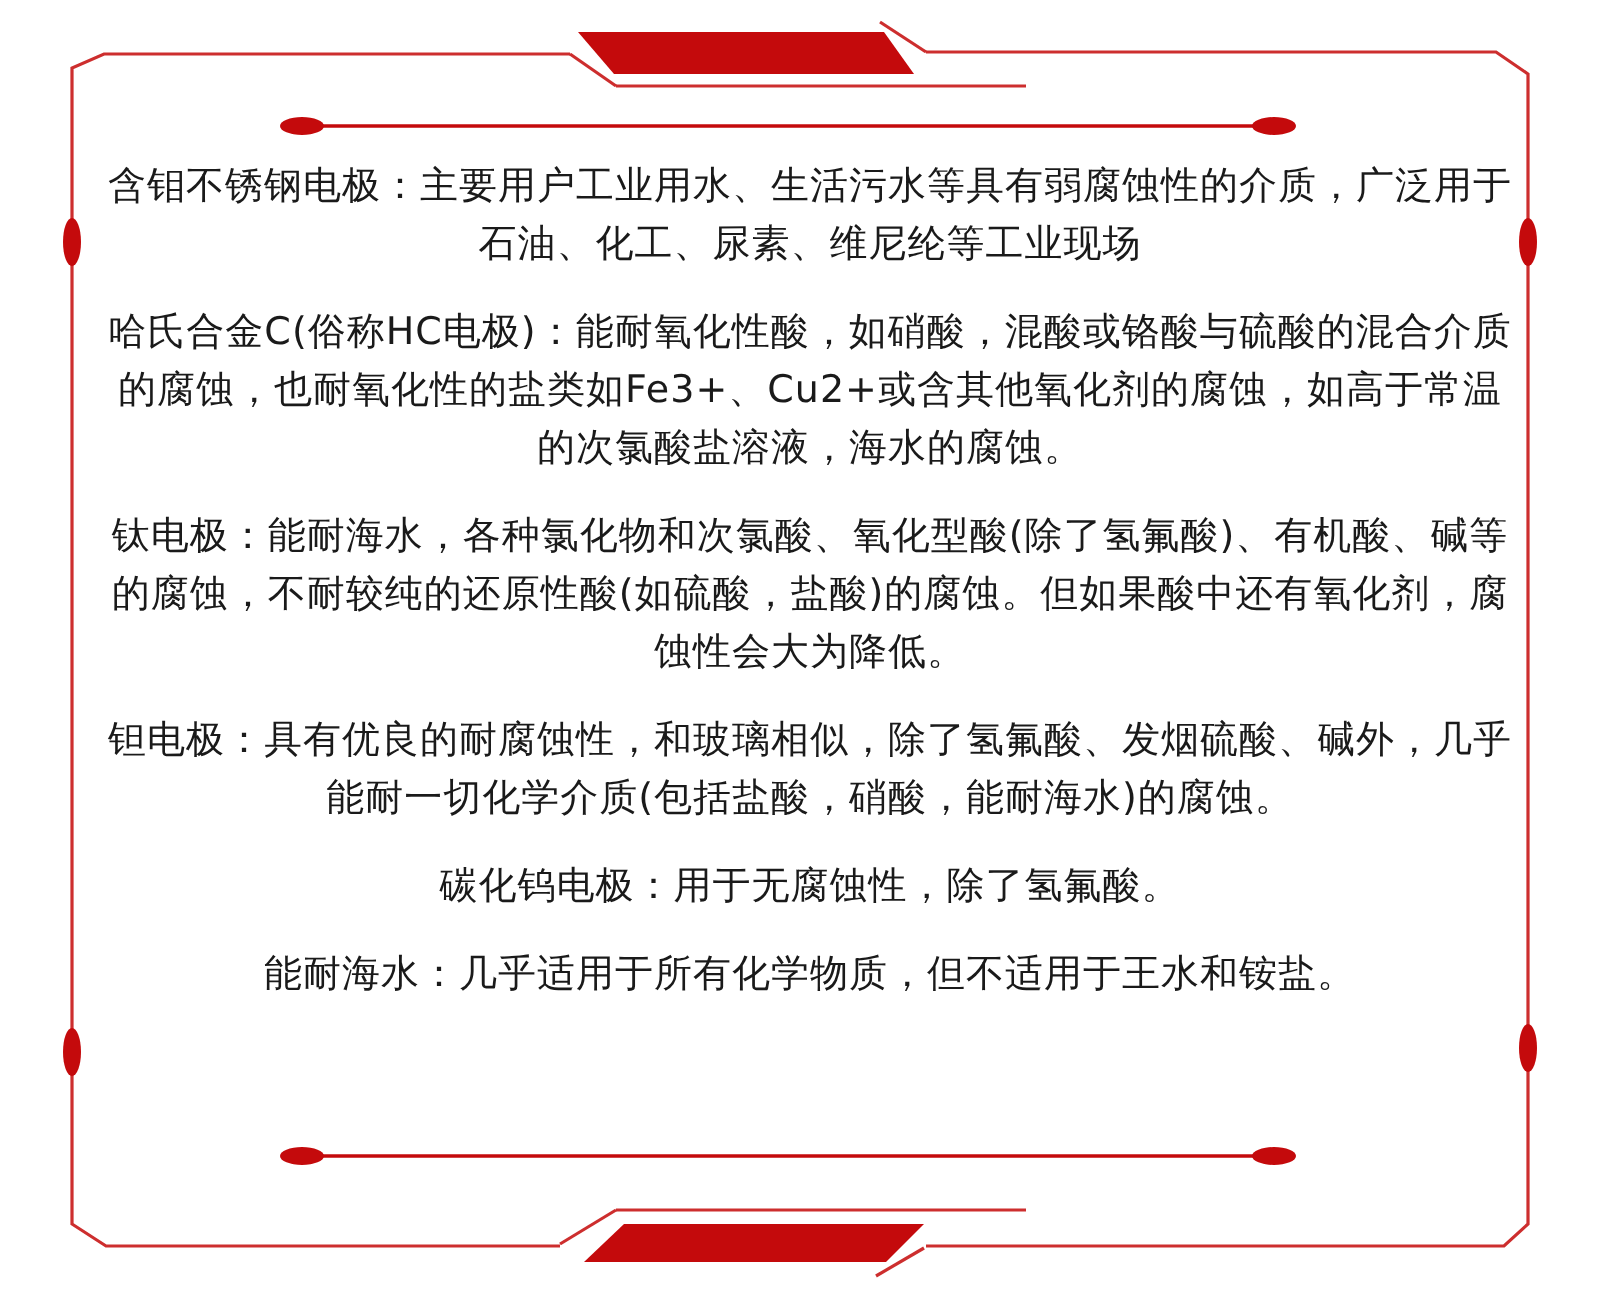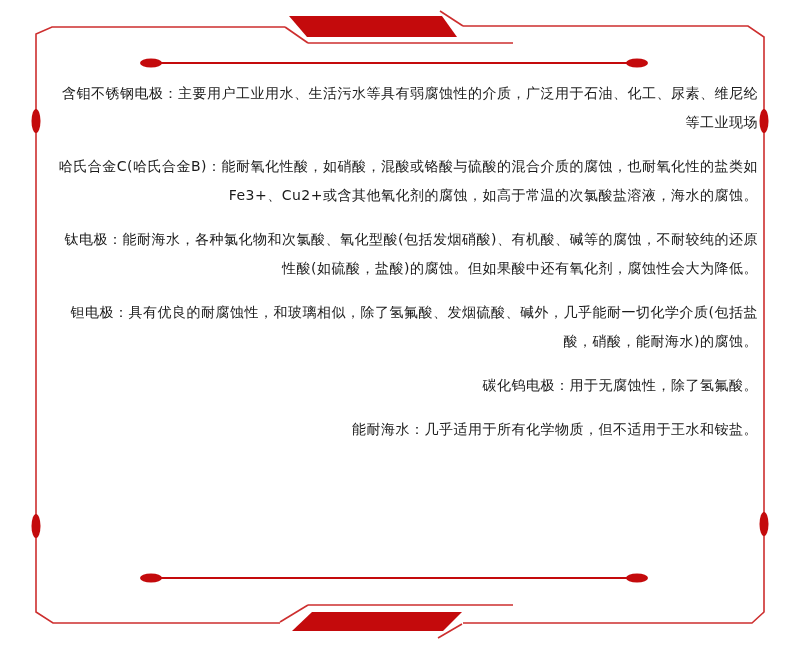--- a/index.html
+++ b/index.html
@@ -42,25 +42,25 @@
     stroke:none;
   }
   .content{
     position:absolute;
     left:52px;
     top:79px;
     width:706px;
     color:var(--text);
   }
   .content p{
-    font-size:14px;
+    font-size:19px;
     line-height:29px;
     letter-spacing:0.5px;
     margin:0 0 15px 0;
-    text-align:right;
+    text-align:center;
   }
 </style>
 </head>
 <body>
 
 <div class="page">
 
   <svg class="frame" viewBox="0 0 800 653" xmlns="http://www.w3.org/2000/svg">
 
     <polyline class="frame-line" points="285,27 52,27 36,34 36,612 53,623 280,623"></polyline>
@@ -86,20 +86,20 @@
     <ellipse class="frame-fill" cx="637" cy="578" rx="11" ry="4.5"></ellipse>
 
     <ellipse class="frame-fill" cx="36" cy="121" rx="4.5" ry="12"></ellipse>
     <ellipse class="frame-fill" cx="36" cy="526" rx="4.5" ry="12"></ellipse>
     <ellipse class="frame-fill" cx="764" cy="121" rx="4.5" ry="12"></ellipse>
     <ellipse class="frame-fill" cx="764" cy="524" rx="4.5" ry="12"></ellipse>
   </svg>
 
   <main class="content">
     <p>含钼不锈钢电极：主要用户工业用水、生活污水等具有弱腐蚀性的介质，广泛用于石油、化工、尿素、维尼纶等工业现场</p>
-    <p>哈氏合金C(哈氏合金B)：能耐氧化性酸，如硝酸，混酸或铬酸与硫酸的混合介质的腐蚀，也耐氧化性的盐类如Fe3+、Cu2+或含其他氧化剂的腐蚀，如高于常温的次氯酸盐溶液，海水的腐蚀。</p>
-    <p>钛电极：能耐海水，各种氯化物和次氯酸、氧化型酸(包括发烟硝酸)、有机酸、碱等的腐蚀，不耐较纯的还原性酸(如硫酸，盐酸)的腐蚀。但如果酸中还有氧化剂，腐蚀性会大为降低。</p>
+    <p>哈氏合金C(俗称HC电极)：能耐氧化性酸，如硝酸，混酸或铬酸与硫酸的混合介质的腐蚀，也耐氧化性的盐类如Fe3+、Cu2+或含其他氧化剂的腐蚀，如高于常温的次氯酸盐溶液，海水的腐蚀。</p>
+    <p>钛电极：能耐海水，各种氯化物和次氯酸、氧化型酸(除了氢氟酸)、有机酸、碱等的腐蚀，不耐较纯的还原性酸(如硫酸，盐酸)的腐蚀。但如果酸中还有氧化剂，腐蚀性会大为降低。</p>
     <p>钽电极：具有优良的耐腐蚀性，和玻璃相似，除了氢氟酸、发烟硫酸、碱外，几乎能耐一切化学介质(包括盐酸，硝酸，能耐海水)的腐蚀。</p>
     <p>碳化钨电极：用于无腐蚀性，除了氢氟酸。</p>
     <p>能耐海水：几乎适用于所有化学物质，但不适用于王水和铵盐。</p>
   </main>
 
 </div>
 
 </body></html>

